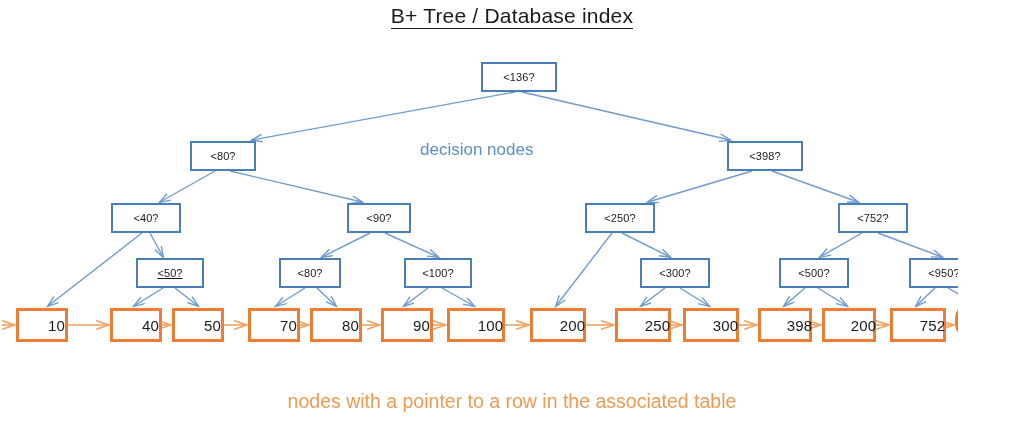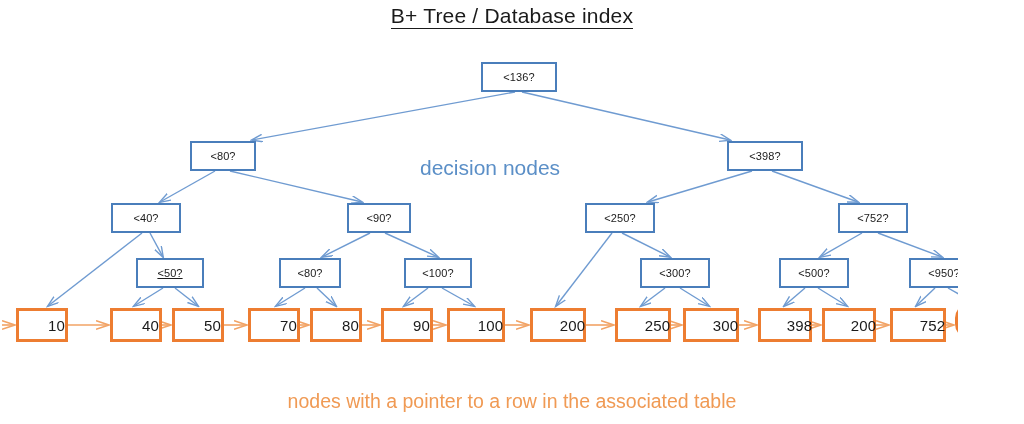--- a/index.html
+++ b/index.html
@@ -54,24 +54,23 @@
     height: 30px;
   }
   .leaf {
     border: 3px solid #ed7d31;
     height: 34px;
     font-size: 15px;
     padding-left: 29px;
   }
   .decision-label {
     position: absolute;
-    font-size: 21px;
+    font-size: 17px;
     color: #5b8fc7;
     white-space: nowrap;
-    margin-top: 16px;
   }
   .caption {
     position: absolute;
     left: 0;
     width: 1024px;
     text-align: center;
     color: #f09a54;
     font-size: 19.5px;
     line-height: 26px;
     white-space: pre-line;

